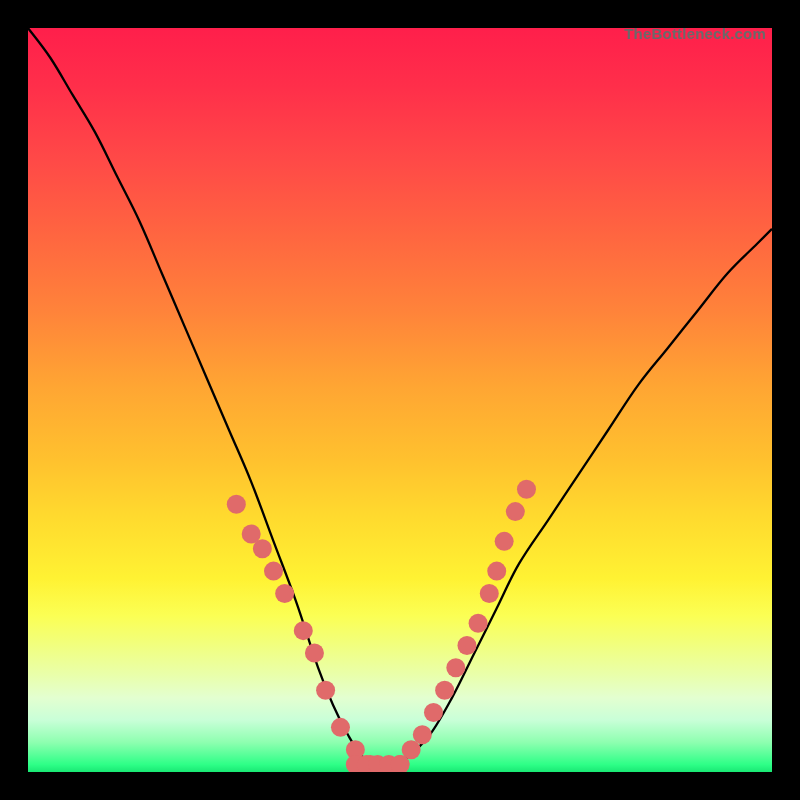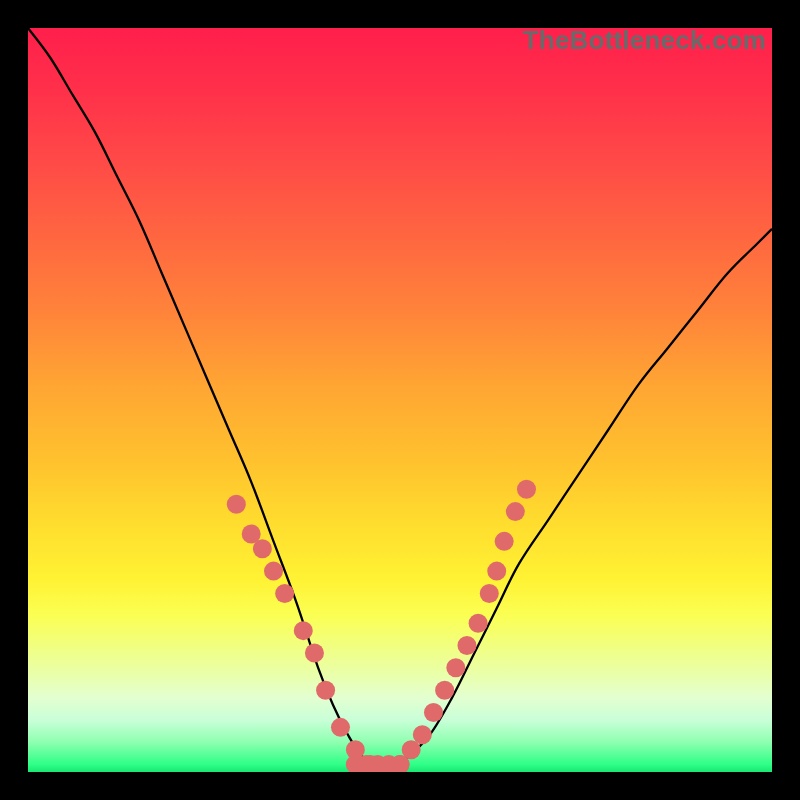--- a/index.html
+++ b/index.html
@@ -43,21 +43,21 @@
       #c9ffd8 93%,
       #8effb0 96%,
       #2eff87 99%,
       #19e874 100%
     );
   }
   .brand {
     position: absolute;
     top: -3px;
     right: 6px;
-    font-size: 26px;
+    font-size: 15px;
     font-weight: 600;
     color: #6a6a6a;
     letter-spacing: 0.2px;
     pointer-events: none;
   }
   svg.curve {
     position: absolute;
     top: 0;
     left: 0;
     width: 744px;

